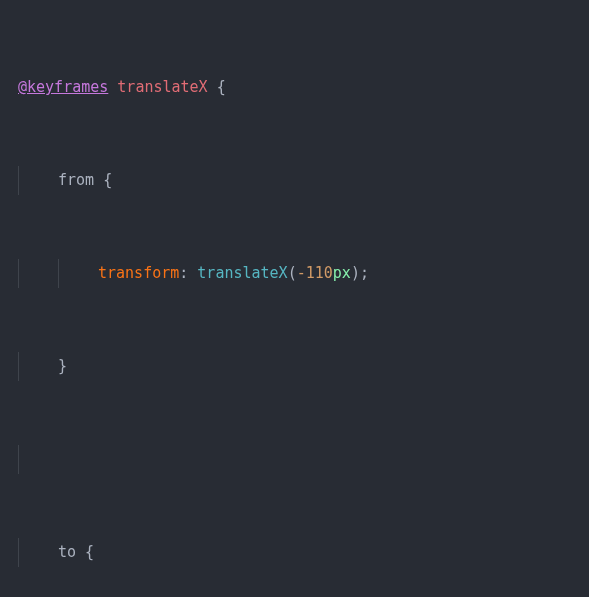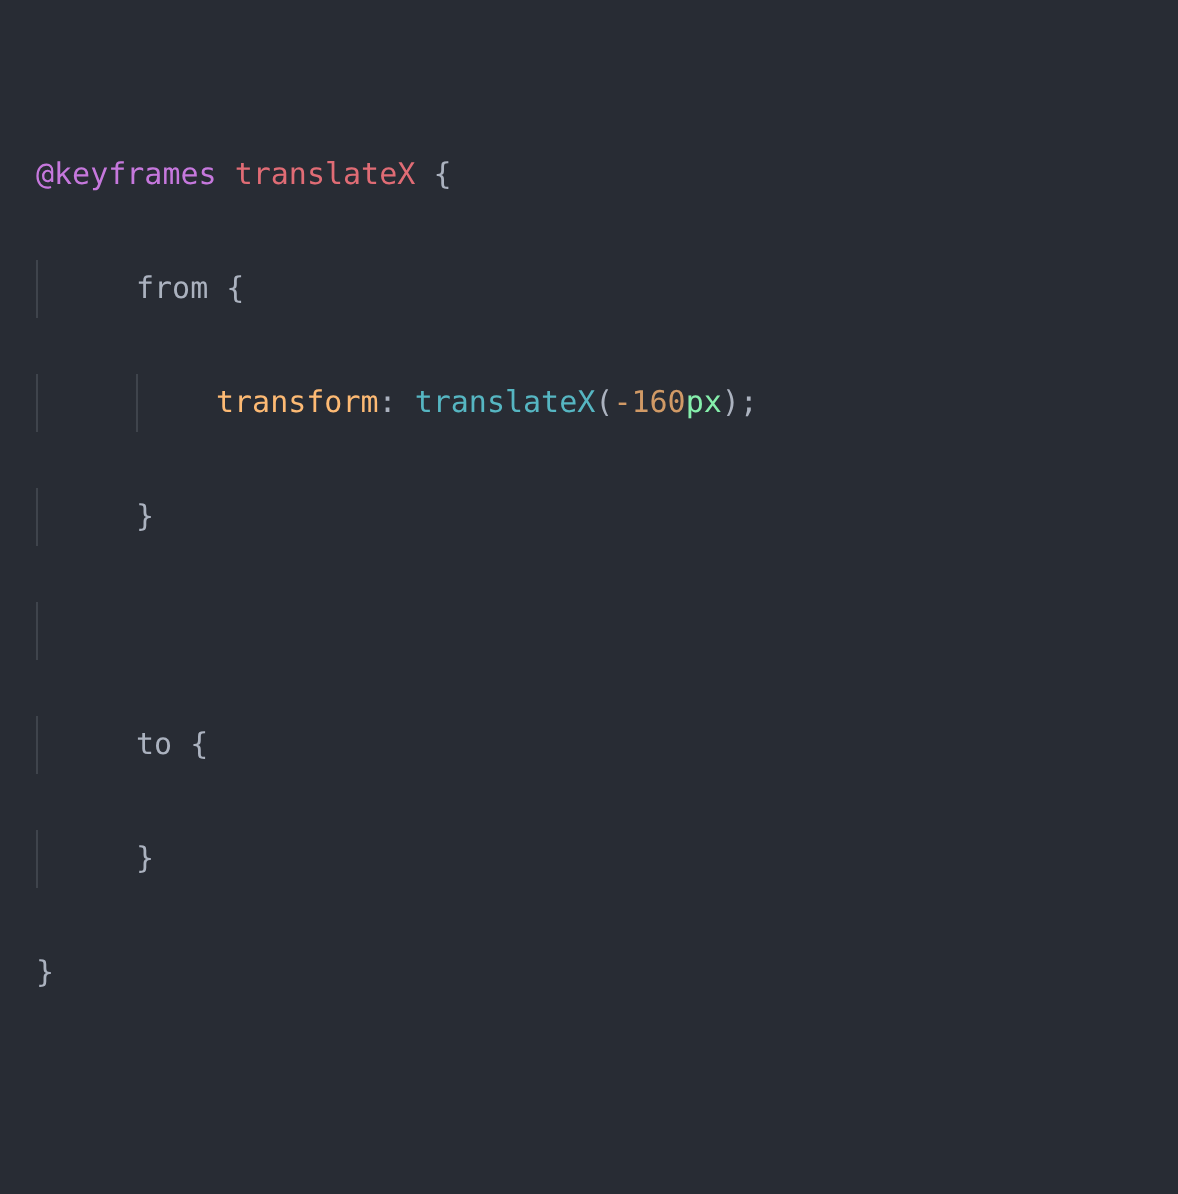--- a/index.html
+++ b/index.html
@@ -16,42 +16,42 @@
     white-space: pre;
     width: 589px;
     box-sizing: border-box;
     position: relative;
   }
   .line {
     display: block;
     position: relative;
   }
   
-  .g0 { border-left: 1px solid rgba(171,178,191,0.18); padding-left: 49px; display:inline-block; }
+  .g0 { border-left: 1px solid rgba(171,178,191,0.18); padding-left: 39px; display:inline-block;margin-top:36px; }
   .g1 { border-left: 1px solid rgba(171,178,191,0.18); padding-left: 39px; display:inline-block; }
 
   
-  .kw   { color: #c678dd; }           
+  .kw   { color: #c678dd; text-decoration: underline; }           
   .anim { color: #e06c75; }           
   .br   { color: #abb2bf; }           
   .sel  { color: #abb2bf; }           
-  .prop { color: #fdba74; }           
+  .prop { color: #f97316; }           
   .fn   { color: #56b6c2; }           
   .num  { color: #d19a66; }           
   .unit { color: #86efac; }           
 
 </style>
 </head>
 <body>
 
 <div class="editor">
 
 <span class="line"><span class="kw">@keyframes</span> <span class="anim">translateX</span> <span class="br">{</span></span>
 <span class="line"><span class="g0"><span class="sel">from</span> <span class="br">{</span></span></span>
-<span class="line"><span class="g0"><span class="g1"><span class="prop">transform</span><span class="br">:</span> <span class="fn">translateX</span><span class="br">(</span><span class="num">-160</span><span class="unit">px</span><span class="br">)</span><span class="br">;</span></span></span></span>
+<span class="line"><span class="g0"><span class="g1"><span class="prop">transform</span><span class="br">:</span> <span class="fn">translateX</span><span class="br">(</span><span class="num">-110</span><span class="unit">px</span><span class="br">)</span><span class="br">;</span></span></span></span>
 <span class="line"><span class="g0"><span class="br">}</span></span></span>
 <span class="line"><span class="g0">​</span></span>
 <span class="line"><span class="g0"><span class="sel">to</span> <span class="br">{</span></span></span>
 <span class="line"><span class="g0"><span class="br">}</span></span></span>
 <span class="line"><span class="br">}</span></span>
 <span class="line">​</span>
 
 
 
 

